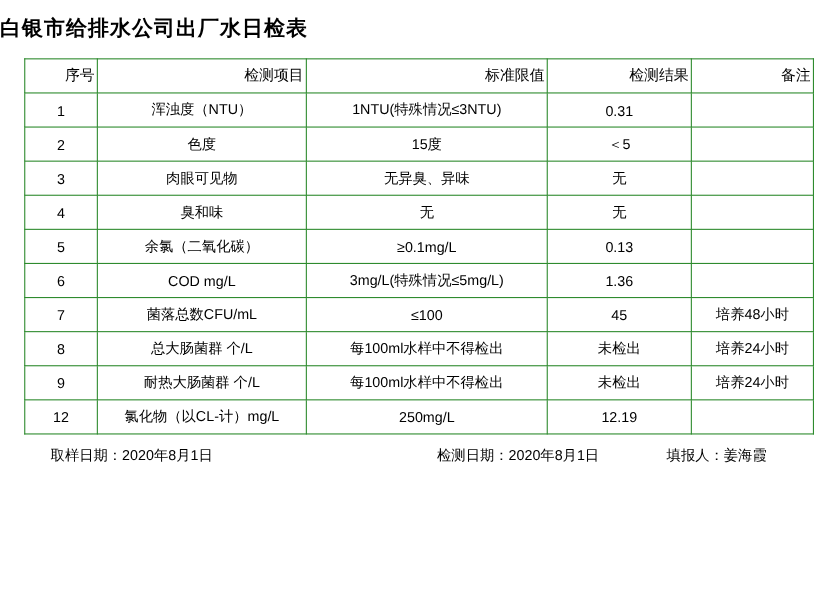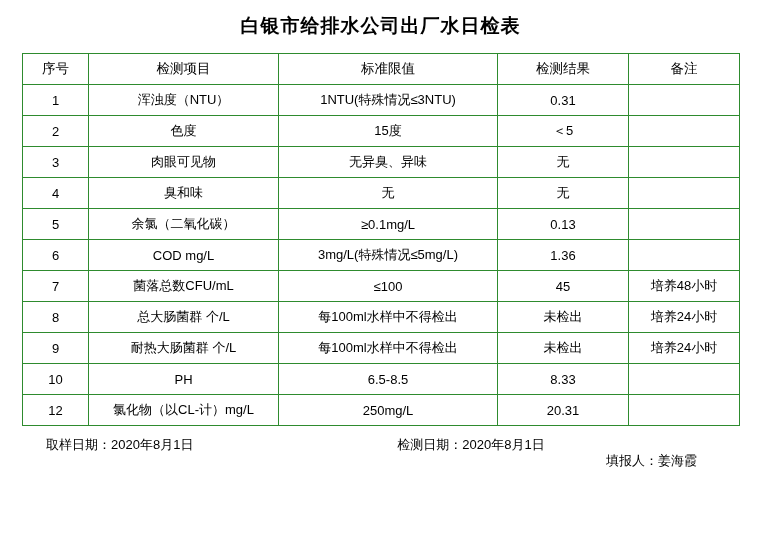--- a/index.html
+++ b/index.html
@@ -9,21 +9,21 @@
   }
   body {
     width: 761px;
     height: 553px;
     font-family: "Liberation Sans", sans-serif;
     color: #000000;
     position: relative;
     overflow: hidden;
   }
   .page-title {
-    text-align: center;
+    text-align: left;
     font-size: 19px;
     font-weight: bold;
     letter-spacing: 1px;
     margin-top: 13px;
     margin-bottom: 14px;
     font-family: "Liberation Serif", serif;
   }
   .table-wrap {
     padding: 0 22px;
     box-sizing: border-box;
@@ -42,39 +42,40 @@
     font-weight: normal;
     height: 30px;
     padding: 0 2px;
     font-family: "Liberation Sans", sans-serif;
     white-space: nowrap;
     overflow: hidden;
   }
   table.report thead td {
     height: 30px;
     font-size: 13.5px;
+    text-align: right;
   }
   .col-idx { width: 66px; }
   .col-item { width: 190px; }
   .col-limit { width: 219px; }
   .col-result { width: 131px; }
   .col-remark { width: 111px; }
 
   .cell-item { text-align: center; }
   .footer {
     margin: 10px auto 0 auto;
     width: 717px;
     display: flex;
     font-size: 13px;
     padding-left: 2px;
     box-sizing: border-box;
   }
   .footer .f-sample { width: 290px; text-align: left; padding-left: 22px; }
   .footer .f-test { width: 270px; text-align: center; }
-  .footer .f-filler { flex: 1; text-align: left; margin-top: 16px; }
+  .footer .f-filler { flex: 1; text-align: left; }
 </style>
 </head>
 <body>
 
 <div>
 
   <div class="page-title">白银市给排水公司出厂水日检表</div>
 
   <div class="table-wrap">
     <table class="report">
@@ -152,31 +153,24 @@
           <td>培养24小时</td>
         </tr>
         <tr>
           <td>9</td>
           <td class="cell-item">耐热大肠菌群 个/L</td>
           <td>每100ml水样中不得检出</td>
           <td>未检出</td>
           <td>培养24小时</td>
         </tr>
         <tr>
-          <td>10</td>
-          <td class="cell-item">PH</td>
-          <td>6.5-8.5</td>
-          <td>8.33</td>
-          <td></td>
-        </tr>
-        <tr>
           <td>12</td>
           <td class="cell-item">氯化物（以CL-计）mg/L</td>
           <td>250mg/L</td>
-          <td>20.31</td>
+          <td>12.19</td>
           <td></td>
         </tr>
       </tbody>
     </table>
   </div>
 
   <div class="footer">
     <div class="f-sample">取样日期：2020年8月1日</div>
     <div class="f-test">检测日期：2020年8月1日</div>
     <div class="f-filler">填报人：姜海霞</div>

